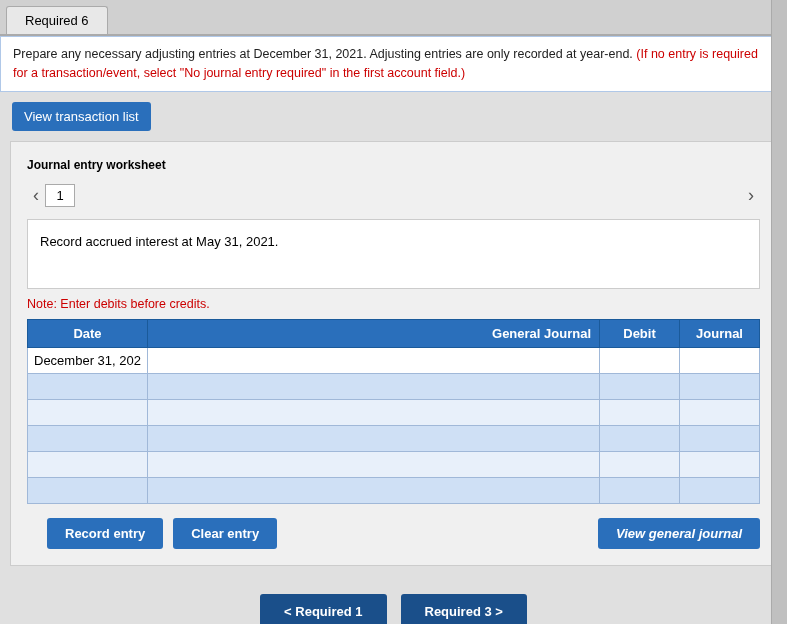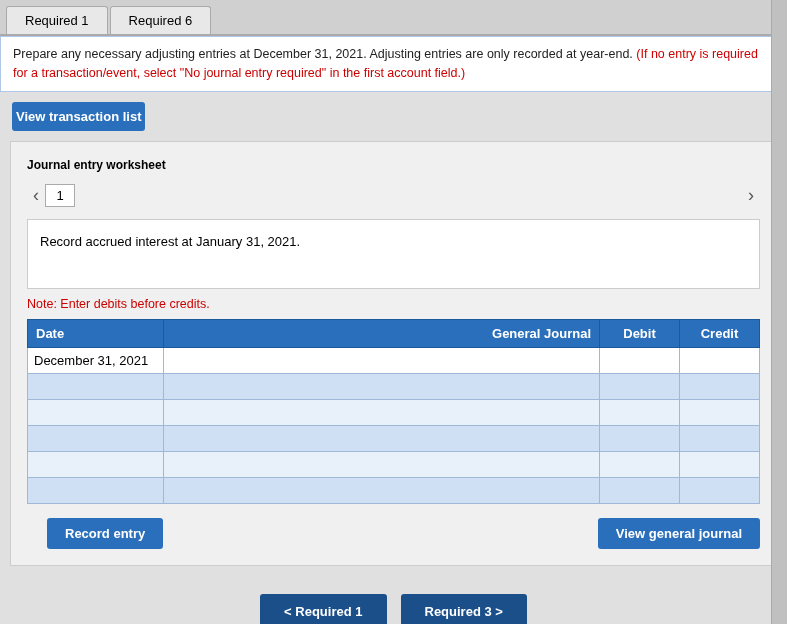--- a/index.html
+++ b/index.html
@@ -46,28 +46,28 @@
       line-height: 1.5;
     }
     .info-banner .red-text {
       color: #cc0000;
     }
 
     
     .view-transaction-btn {
       display: inline-block;
       margin: 10px 12px;
-      padding: 7px 4px;
+      padding: 7px 12px;
       background: #2a6fbb;
       color: #fff;
       border: none;
       border-radius: 3px;
       cursor: pointer;
       font-size: 13px;
-      font-weight: bold;
+      font-weight: normal;
     }
 
     
     .worksheet-card {
       background: #f0f0f0;
       border: 1px solid #ccc;
       margin: 0 10px 10px 10px;
       padding: 16px;
     }
 
@@ -131,22 +131,22 @@
       color: #fff;
     }
     .journal-table thead th {
       padding: 6px 8px;
       font-weight: bold;
       font-size: 13px;
       border: 1px solid #1a5a9a;
       text-align: center;
     }
     .journal-table thead th:first-child {
-      text-align: left;
-      width: 136px;
+      text-align: center;
+      width: 120px;
     }
     .journal-table thead th:nth-child(2) {
       text-align: right;
     }
     .journal-table thead th:nth-child(3),
     .journal-table thead th:nth-child(4) {
       width: 80px;
     }
 
     .journal-table tbody tr {
@@ -188,20 +188,21 @@
       background: #2a6fbb;
       color: #fff;
       border: none;
       border-radius: 3px;
       cursor: pointer;
       font-size: 13px;
       font-weight: bold;
     }
     .action-btn-right {
       margin-left: auto;
+      font-style: italic;
     }
 
     
     .bottom-nav {
       display: flex;
       justify-content: center;
       gap: 14px;
       padding: 18px 0 10px 0;
     }
     .bottom-nav-btn {
@@ -233,21 +234,20 @@
       position: relative;
       width: 787px;
     }
   </style>
 </head>
 <body>
 
 <div class="page-wrapper">
   
   <div class="tabs-bar">
-    <div class="tab">Required 1</div>
     <div class="tab">Required 6</div>
   </div>
 
   
   <div class="info-banner">
     <span>Prepare any necessary adjusting entries at December 31, 2021. Adjusting entries are only recorded at year-end.</span>
     <span class="red-text">(If no entry is required for a transaction/event, select "No journal entry required" in the first account field.)</span>
   </div>
 
   
@@ -258,32 +258,32 @@
     <div class="worksheet-title">Journal entry worksheet</div>
 
     <div class="nav-row">
       <button class="nav-btn">‹</button>
       <div class="nav-number-box">1</div>
       <div class="nav-spacer"></div>
       <button class="nav-btn">›</button>
     </div>
 
     <div class="description-box">
-      <span>Record accrued interest at January 31, 2021.</span>
+      <span>Record accrued interest at May 31, 2021.</span>
     </div>
 
     <div class="note-text">Note: Enter debits before credits.</div>
 
     <table class="journal-table">
       <thead>
         <tr>
           <th>Date</th>
           <th>General Journal</th>
           <th>Debit</th>
-          <th>Credit</th>
+          <th>Journal</th>
         </tr>
       </thead>
       <tbody id="table-body">
       <tr style="background: rgb(255, 255, 255);">
             <td><input type="text" value="December 31, 2021" style=""></td>
             <td><input type="text" style=""></td>
             <td><input type="text" style=""></td>
             <td><input type="text" style=""></td>
           </tr>
           <tr style="background: rgb(207, 224, 245);">
@@ -314,20 +314,21 @@
             <td><input type="text" style=""></td>
             <td><input type="text" style=""></td>
             <td><input type="text" style=""></td>
             <td><input type="text" style=""></td>
           </tr>
         </tbody>
     </table>
 
     <div class="action-row">
       <button class="action-btn">Record entry</button>
+      <button class="action-btn">Clear entry</button>
       <button class="action-btn action-btn-right">View general journal</button>
     </div>
   </div>
 
   
   <div class="bottom-nav">
     <button class="bottom-nav-btn">&lt; Required 1</button>
     <button class="bottom-nav-btn">Required 3 &gt;</button>
   </div>
 

